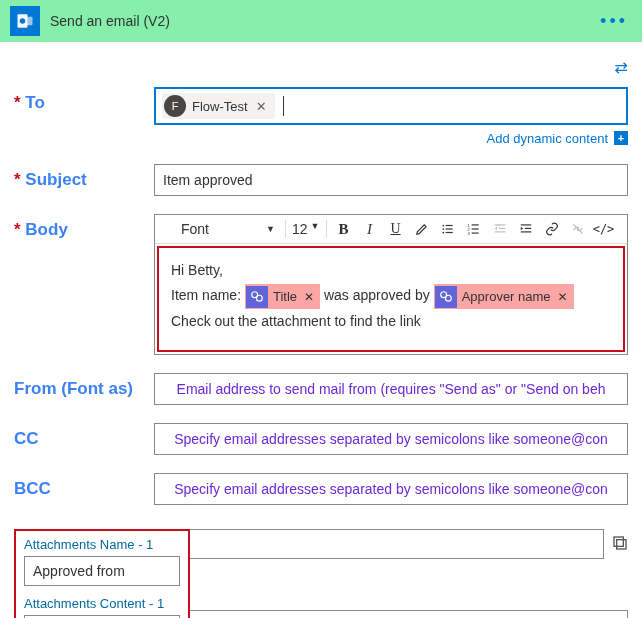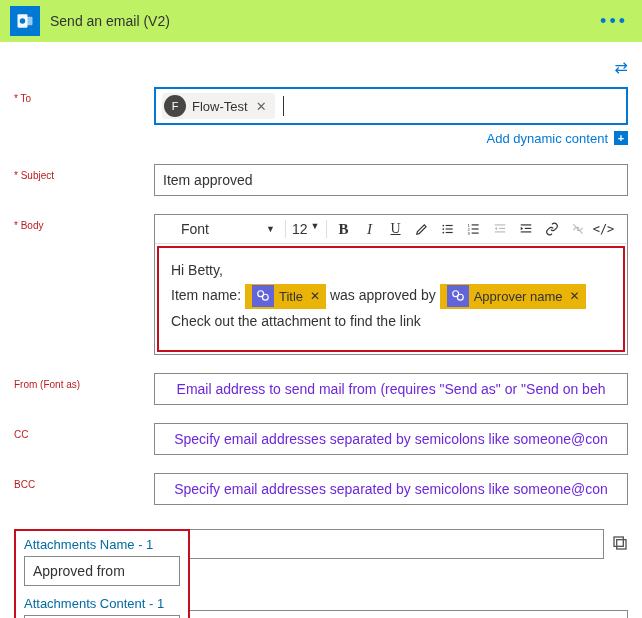--- a/index.html
+++ b/index.html
@@ -6,21 +6,21 @@
   body {
     margin: 0;
     font-family: "Segoe UI", Arial, sans-serif;
     font-size: 13px;
     color: #333;
     background: #fff;
     width: 642px;
   }
   .card { width: 642px; }
   .card-header {
-    background: #bef264;
+    background: #86efac;
     height: 42px;
     display: flex;
     align-items: center;
     padding: 0 10px;
     position: relative;
   }
   .app-icon {
     width: 30px; height: 30px;
     background: #0078d4;
     display: flex; align-items: center; justify-content: center;
@@ -34,21 +34,21 @@
     cursor: pointer;
   }
   .body-area { padding: 12px 14px 20px 14px; }
   .swap-row {
     display: flex; justify-content: flex-end; padding: 4px 0 10px 0;
   }
   .swap-icon { color: #0078d4; font-size: 16px; cursor: pointer; }
   .row { display: flex; margin-bottom: 18px; }
   .label-col {
     width: 140px; padding-top: 6px;
-    color: #b91c1c; font-size: 10px;
+    color: #3b82f6; font-size: 17px; font-weight: bold;
   }
   .required::before {
     content: "* ";
     color: #c50f1f;
   }
   .field-col { flex: 1; min-width: 0; }
   .to-field {
     border: 2px solid #0078d4;
     min-height: 38px;
     display: flex; align-items: center;
@@ -121,23 +121,23 @@
   .tb-sep { width: 1px; height: 18px; background: #ddd; margin: 0 2px; }
   .caret { font-size: 9px; margin-left: 1px; }
   .editor-body {
     padding: 10px 12px 16px 12px;
     border: 2px solid #c50f1f;
     margin: 2px;
     line-height: 1.8;
     font-size: 14px;
   }
   .token {
-    display: inline-flex; align-items: center;
-    background: #eab308;
-    padding: 1px 6px 1px 7px;
+    display: inline-flex; align-items: flex-end;
+    background: #fca5a5;
+    padding: 1px 6px 1px 1px;
     gap: 5px;
     vertical-align: middle;
     font-size: 13px;
   }
   .token-icon {
     width: 22px; height: 22px;
     background: #6264d9;
     display: inline-flex; align-items: center; justify-content: center;
   }
   .token-icon svg { fill: #fff; }

